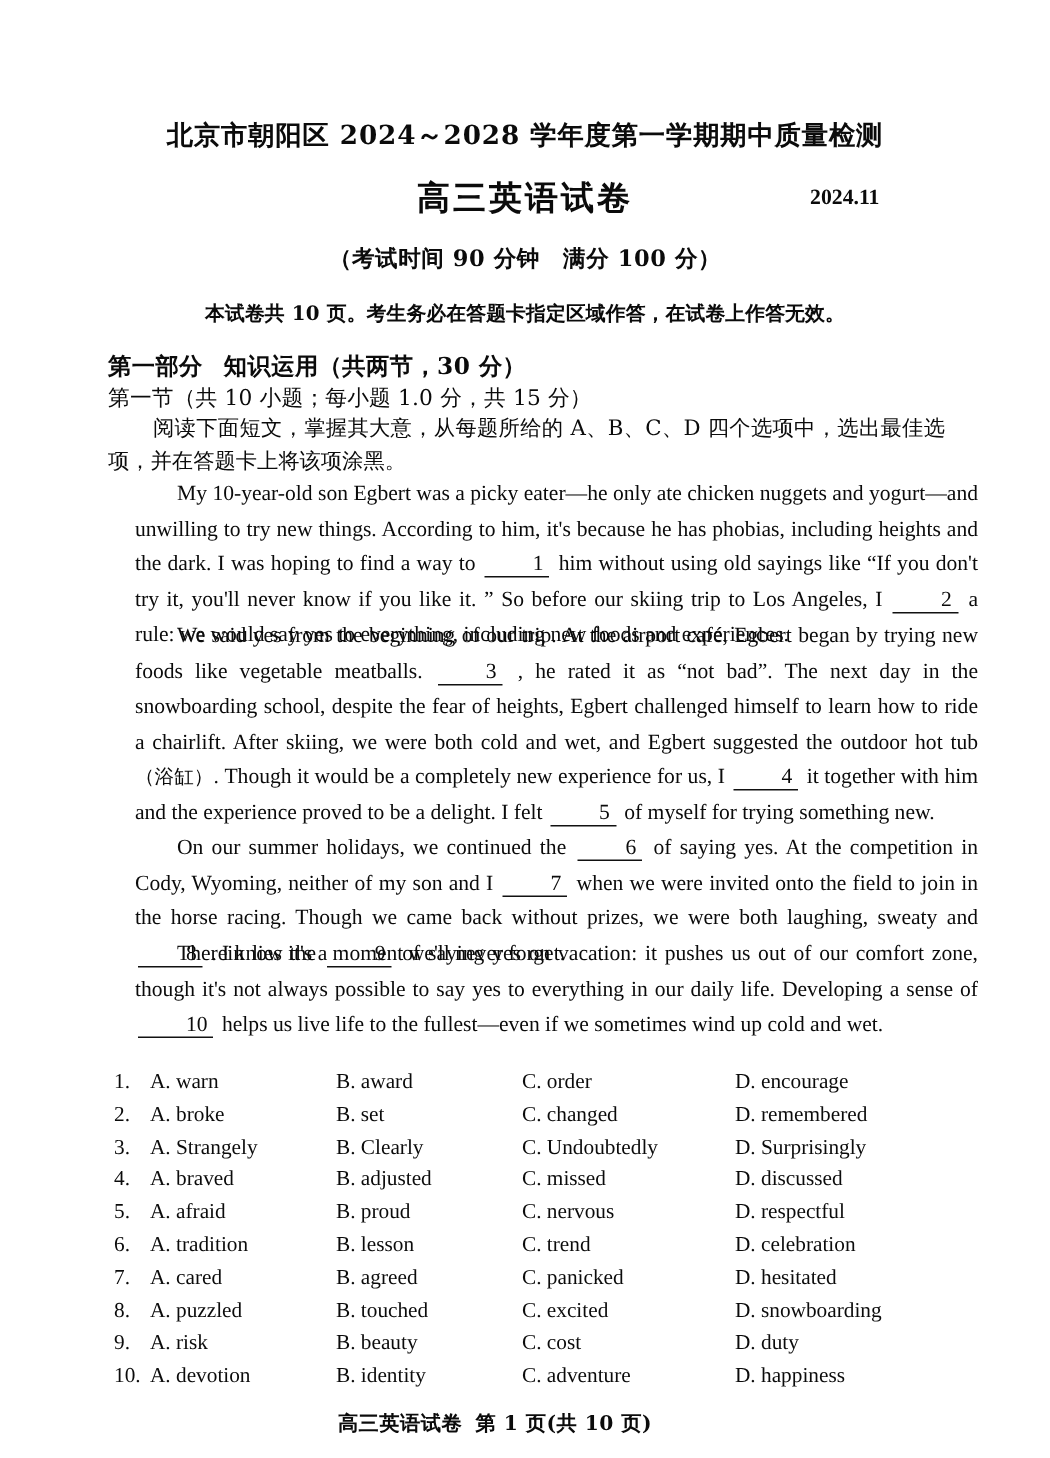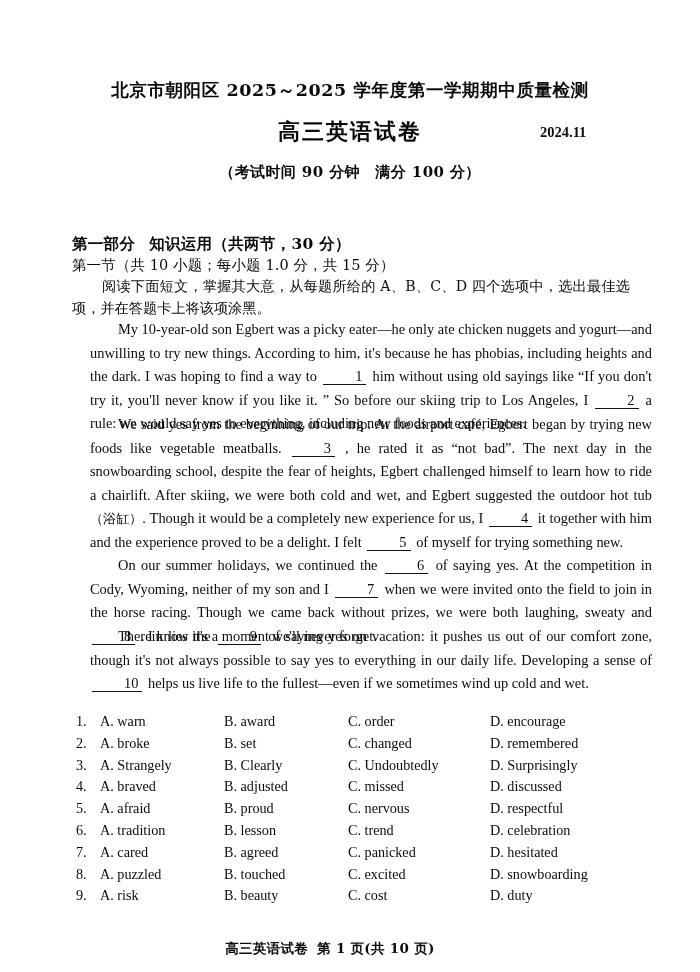--- a/index.html
+++ b/index.html
@@ -168,24 +168,25 @@
     letter-spacing: 0.3px;
     font-family: "DejaVu Serif", "Liberation Serif", serif;
   }
   .footer .gap { display: inline-block; width: 9px; }
 </style>
 </head>
 <body>
 
 <div class="page">
 
-  <div class="exam-title">北京市朝阳区 2025～2025 学年度第一学期期中质量检测</div>
+  <div class="exam-title">北京市朝阳区 2024～2028 学年度第一学期期中质量检测</div>
   <div class="paper-title">高三英语试卷</div>
   <div class="paper-date">2024.11</div>
   <div class="exam-meta">（考试时间 90 分钟　满分 100 分）</div>
+  <div class="exam-notice">本试卷共 10 页。考生务必在答题卡指定区域作答，在试卷上作答无效。</div>
 
   <div class="part-heading">
     <span>第一部分</span><span class="sep"></span><span>知识运用（共两节，30 分）</span>
   </div>
   <div class="section-heading">第一节（共 10 小题；每小题 1.0 分，共 15 分）</div>
   <div class="section-directions">阅读下面短文，掌握其大意，从每题所给的 A、B、C、D 四个选项中，选出最佳选项，并在答题卡上将该项涂黑。</div>
 
   <div class="passage" style="top:318px;">
     <p><span>My 10-year-old son Egbert was a picky eater—he only ate chicken nuggets and yogurt—and unwilling to try new things. According to him, it's because he has phobias, including heights and the dark. I was hoping to find a way to</span> <span class="blank">1</span> <span>him without using old sayings like “If you don't try it, you'll never know if you like it. ” So before our skiing trip to Los Angeles, I</span> <span class="blank">2</span> <span>a rule: we would say yes to everything, including new foods and experiences.</span></p>
   </div>
@@ -259,19 +260,26 @@
         <span class="oc">C. excited</span>
         <span class="od">D. snowboarding</span>
       </div>
       <div class="opt-row">
         <span class="num">9.</span>
         <span class="oa">A. risk</span>
         <span class="ob">B. beauty</span>
         <span class="oc">C. cost</span>
         <span class="od">D. duty</span>
       </div>
+      <div class="opt-row">
+        <span class="num">10.</span>
+        <span class="oa">A. devotion</span>
+        <span class="ob">B. identity</span>
+        <span class="oc">C. adventure</span>
+        <span class="od">D. happiness</span>
+      </div>
     </div>
 
   <div class="footer">
     <span>高三英语试卷</span><span class="gap"></span><span>第 1 页(共 10 页)</span>
   </div>
 
 </div>
 
 </body></html>

